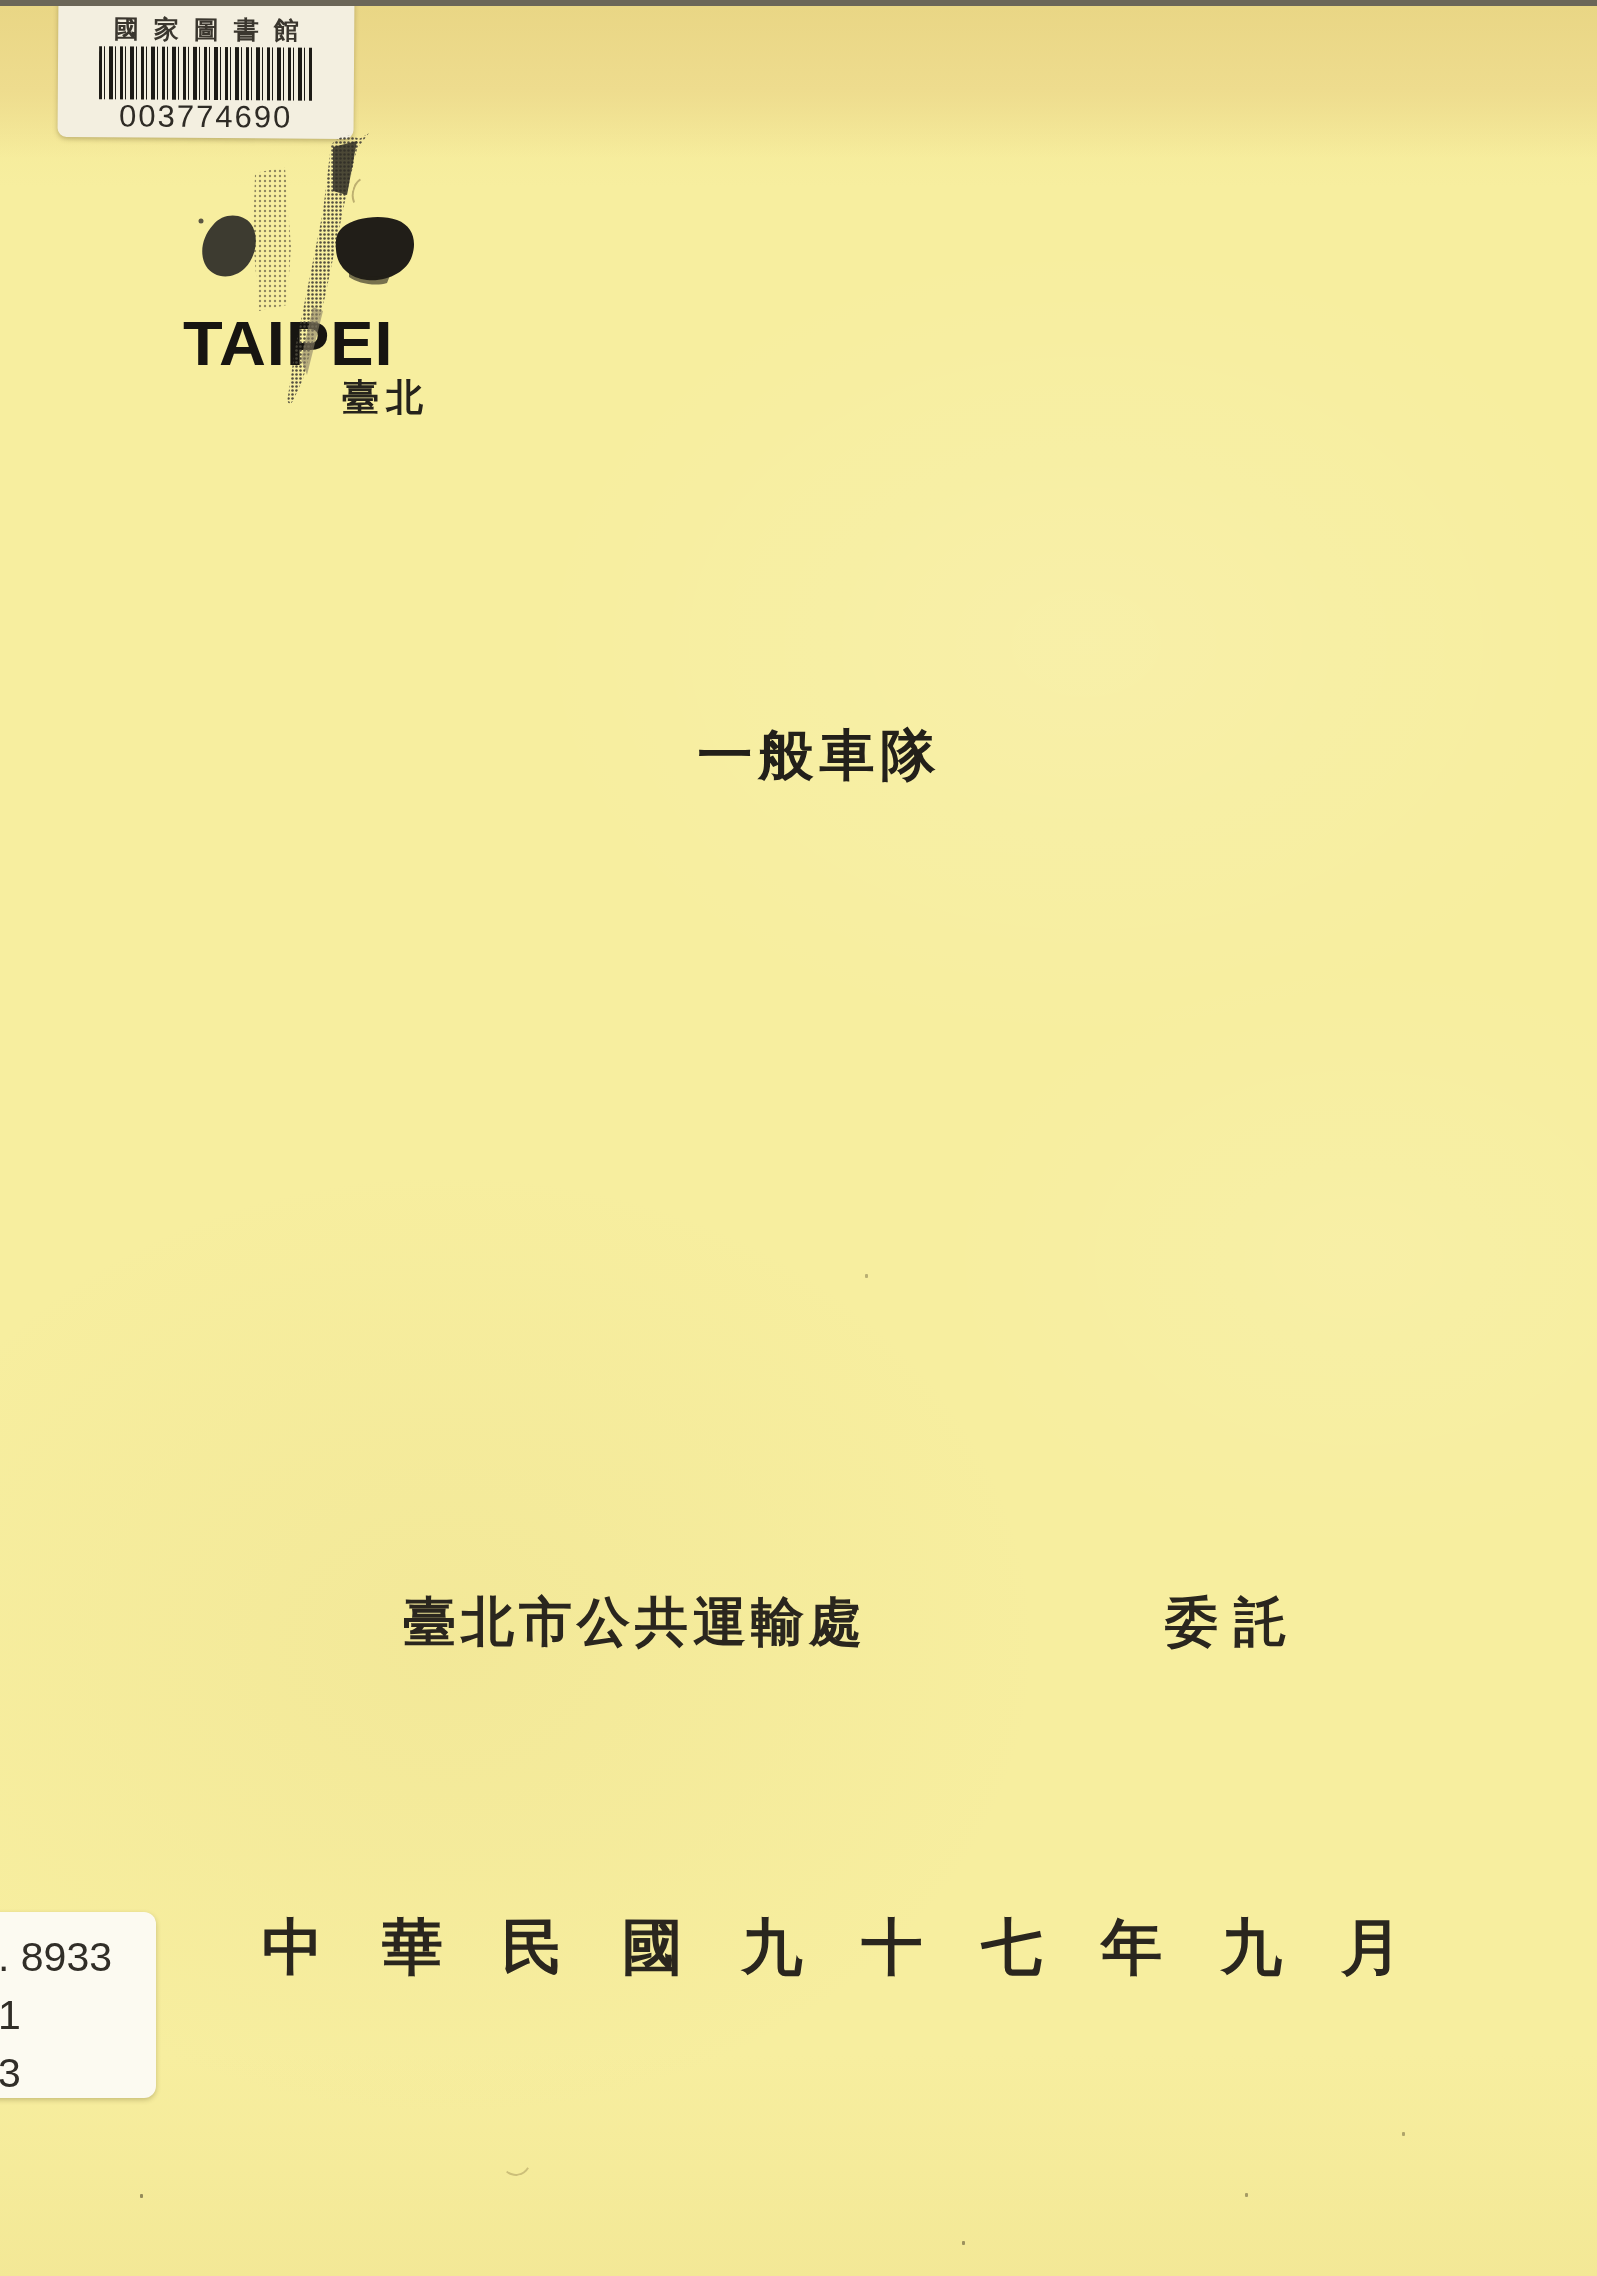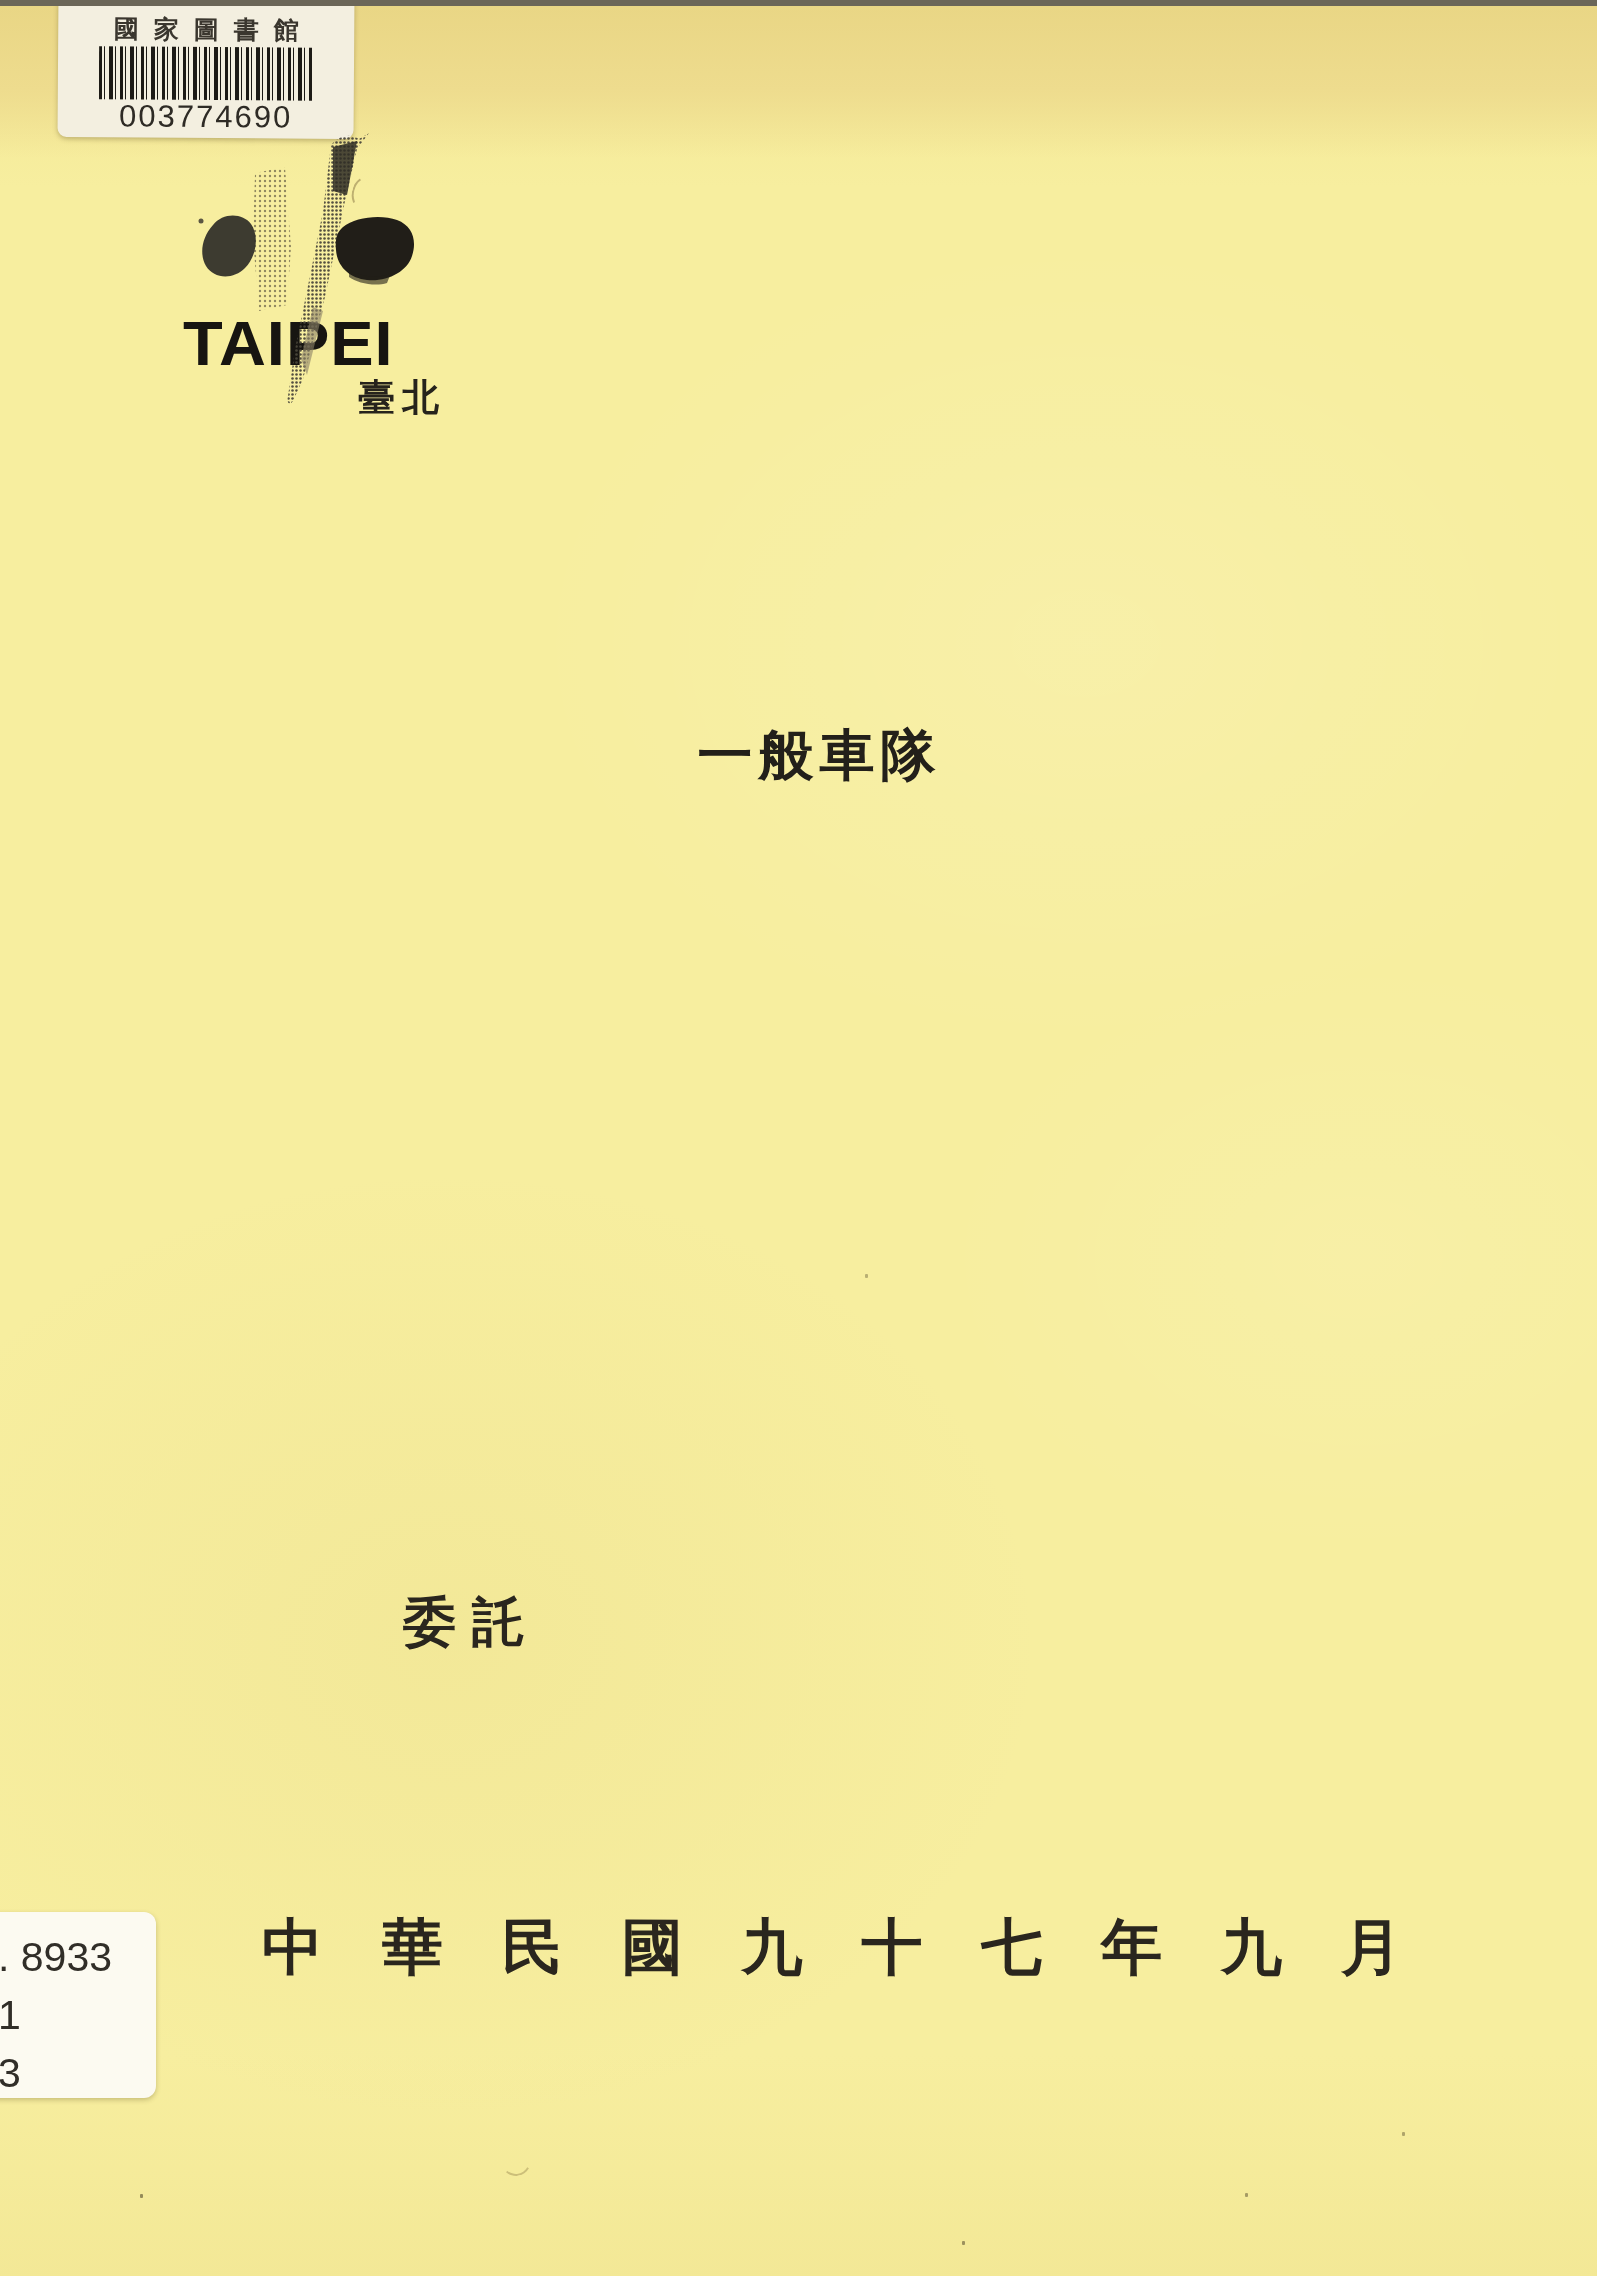--- a/index.html
+++ b/index.html
@@ -51,21 +51,21 @@
   }
   
   .logo-art { position:absolute; left:183px; top:123px; width:260px; height:302px; z-index:3; }
   .logo-wordmark {
     position:absolute; left:183px; top:302px; z-index:2;
     font-family:"Liberation Sans","DejaVu Sans",sans-serif;
     font-weight:bold; font-size:65px; line-height:70px; letter-spacing:1px;
     color:#171511; transform:scaleY(0.98);
   }
   .logo-chinese {
-    position:absolute; left:358px; top:372px; z-index:2;
+    position:absolute; left:342px; top:372px; z-index:2;
     font-size:37px; line-height:40px; letter-spacing:7px;
     color:#26231c; font-weight:600;
   }
   
   .title-line1 {
     position:absolute; left:0; top:614px; width:1597px;
     text-align:center;
     font-size:57px; line-height:78px; letter-spacing:3px;
     font-weight:600; color:#23201a;
   }
@@ -161,20 +161,21 @@
     <path d="M160,98 C172,88 198,85 214,91 C230,97 234,112 229,127 C224,143 204,153 184,151 C166,149 154,137 153,121 C152,110 154,103 160,98 Z" fill="#211e18"></path>
     <path d="M166,140 C176,148 196,150 208,144 L204,154 C192,158 174,154 166,148 Z" fill="#211e18" opacity="0.6"></path>
   </svg>
   <div class="logo-wordmark">TAIPEI</div>
   <div class="logo-chinese">臺北</div>
 
   <div class="title-line2">一般車隊</div>
 
   <div class="commission">
     <div class="row">
+      <span class="org">臺北市公共運輸處</span>
       <span class="role">委託</span>
     </div>
   </div>
 
   <div class="date-line">
     <span>中</span>
     <span>華</span>
     <span>民</span>
     <span>國</span>
     <span>九</span>

